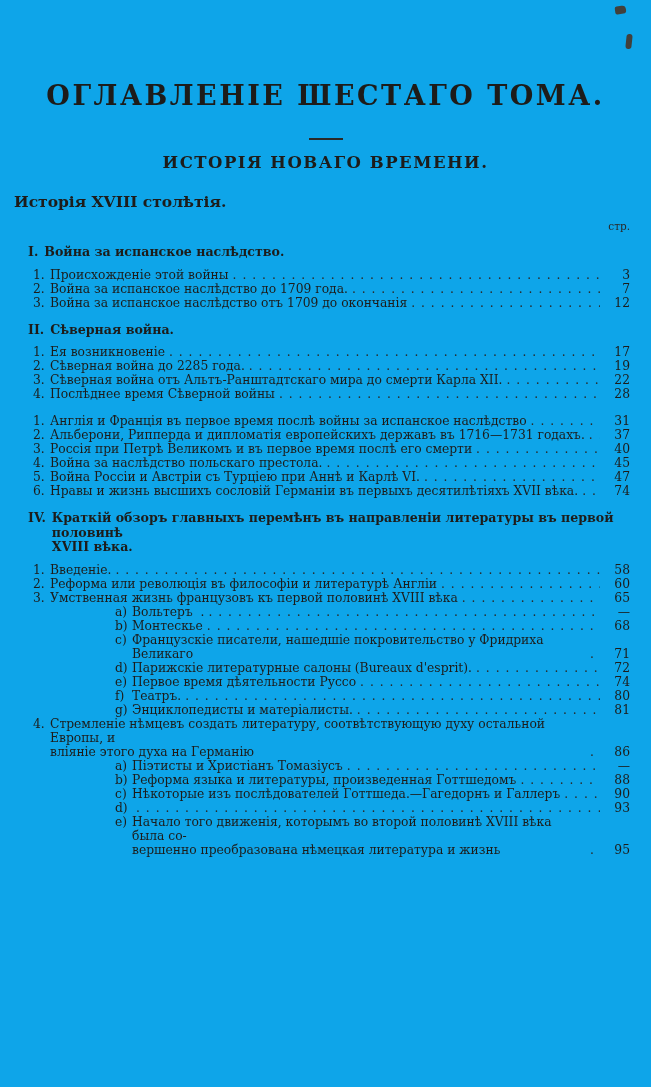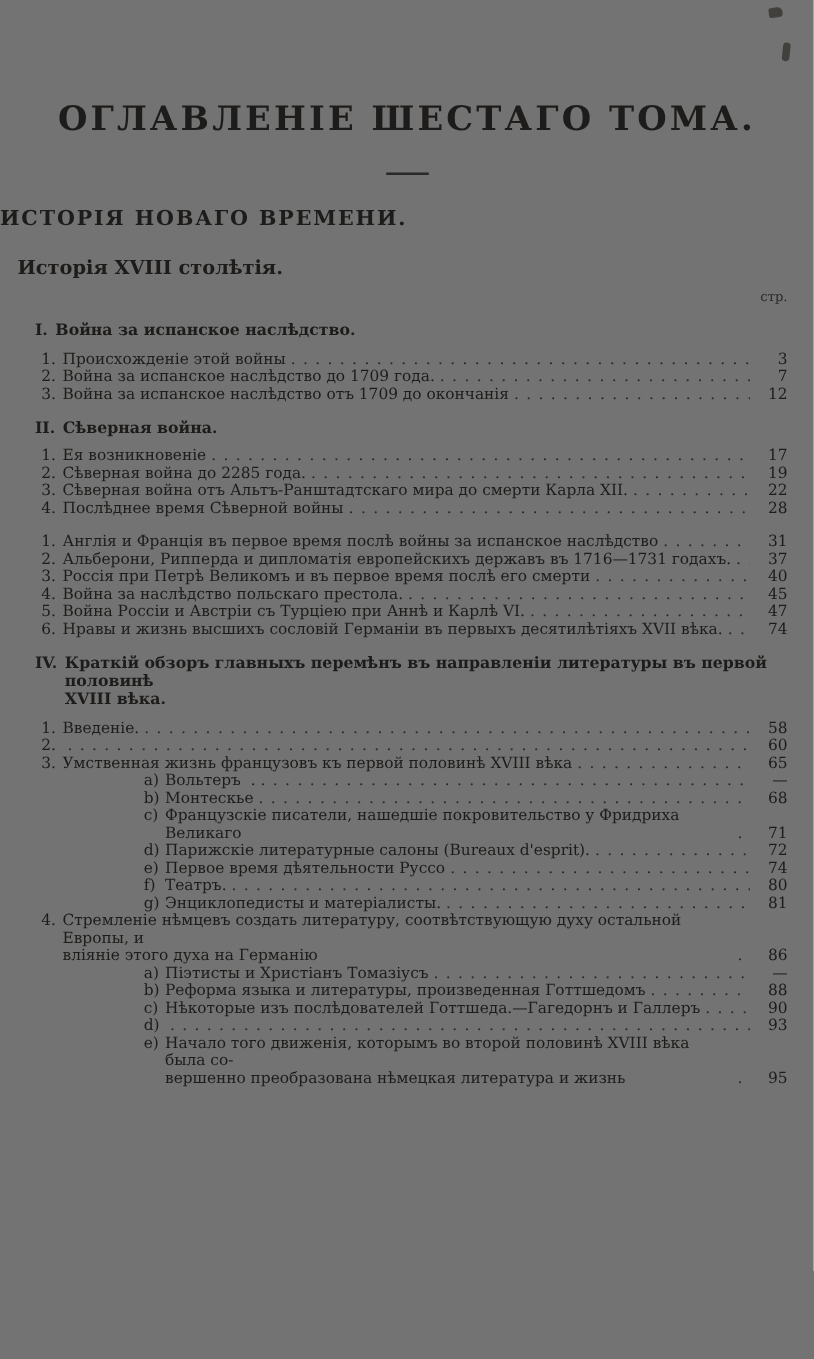--- a/index.html
+++ b/index.html
@@ -5,21 +5,21 @@
   html, body {
     margin: 0;
     padding: 0;
     background: #f6f5f1;
   }
   .page {
     position: relative;
     width: 651px;
     height: 1087px;
     overflow: hidden;
-    background: #737373;
+    background: #0ea5e9;
     color: #1d1c1a;
     font-family: "DejaVu Serif", serif;
   }
   
   .artifact { position: absolute; background: #41403c; }
   .artifact-1 { left: 615px; top: 6px; width: 11px; height: 8px; border-radius: 2px 4px 3px 2px; transform: rotate(-8deg); }
   .artifact-2 { left: 626px; top: 34px; width: 6px; height: 15px; border-radius: 3px; transform: rotate(6deg); }
 
   .doc-title {
     margin-top: 80px;
@@ -29,22 +29,22 @@
     letter-spacing: 2.5px;
     white-space: nowrap;
   }
   .title-rule {
     width: 34px;
     border: 0;
     border-top: 2px solid #2a2927;
     margin: 27px auto 0 auto;
   }
   .series-title {
-    margin-top: 25px;
-    text-align: left;
+    margin-top: 13px;
+    text-align: center;
     font-size: 16.5px;
     font-weight: bold;
     letter-spacing: 1.5px;
     white-space: nowrap;
   }
   .chapter-title {
     margin: 20px 0 0 14px;
     font-size: 15.5px;
     font-weight: bold;
   }
@@ -236,20 +236,21 @@
     <div>
   <div class="entry">
     <span class="label">1.</span>
     <span class="text">Введеніе.</span>
     <span class="leader"></span>
     <span class="pagenum">58</span>
   </div>
 
   <div class="entry">
     <span class="label">2.</span>
+    <span class="text">Реформа или революція въ философіи и литературѣ Англіи</span>
     <span class="leader"></span>
     <span class="pagenum">60</span>
   </div>
 
   <div class="entry">
     <span class="label">3.</span>
     <span class="text">Умственная жизнь французовъ къ первой половинѣ XVIII вѣка</span>
     <span class="leader"></span>
     <span class="pagenum">65</span>
   </div>

